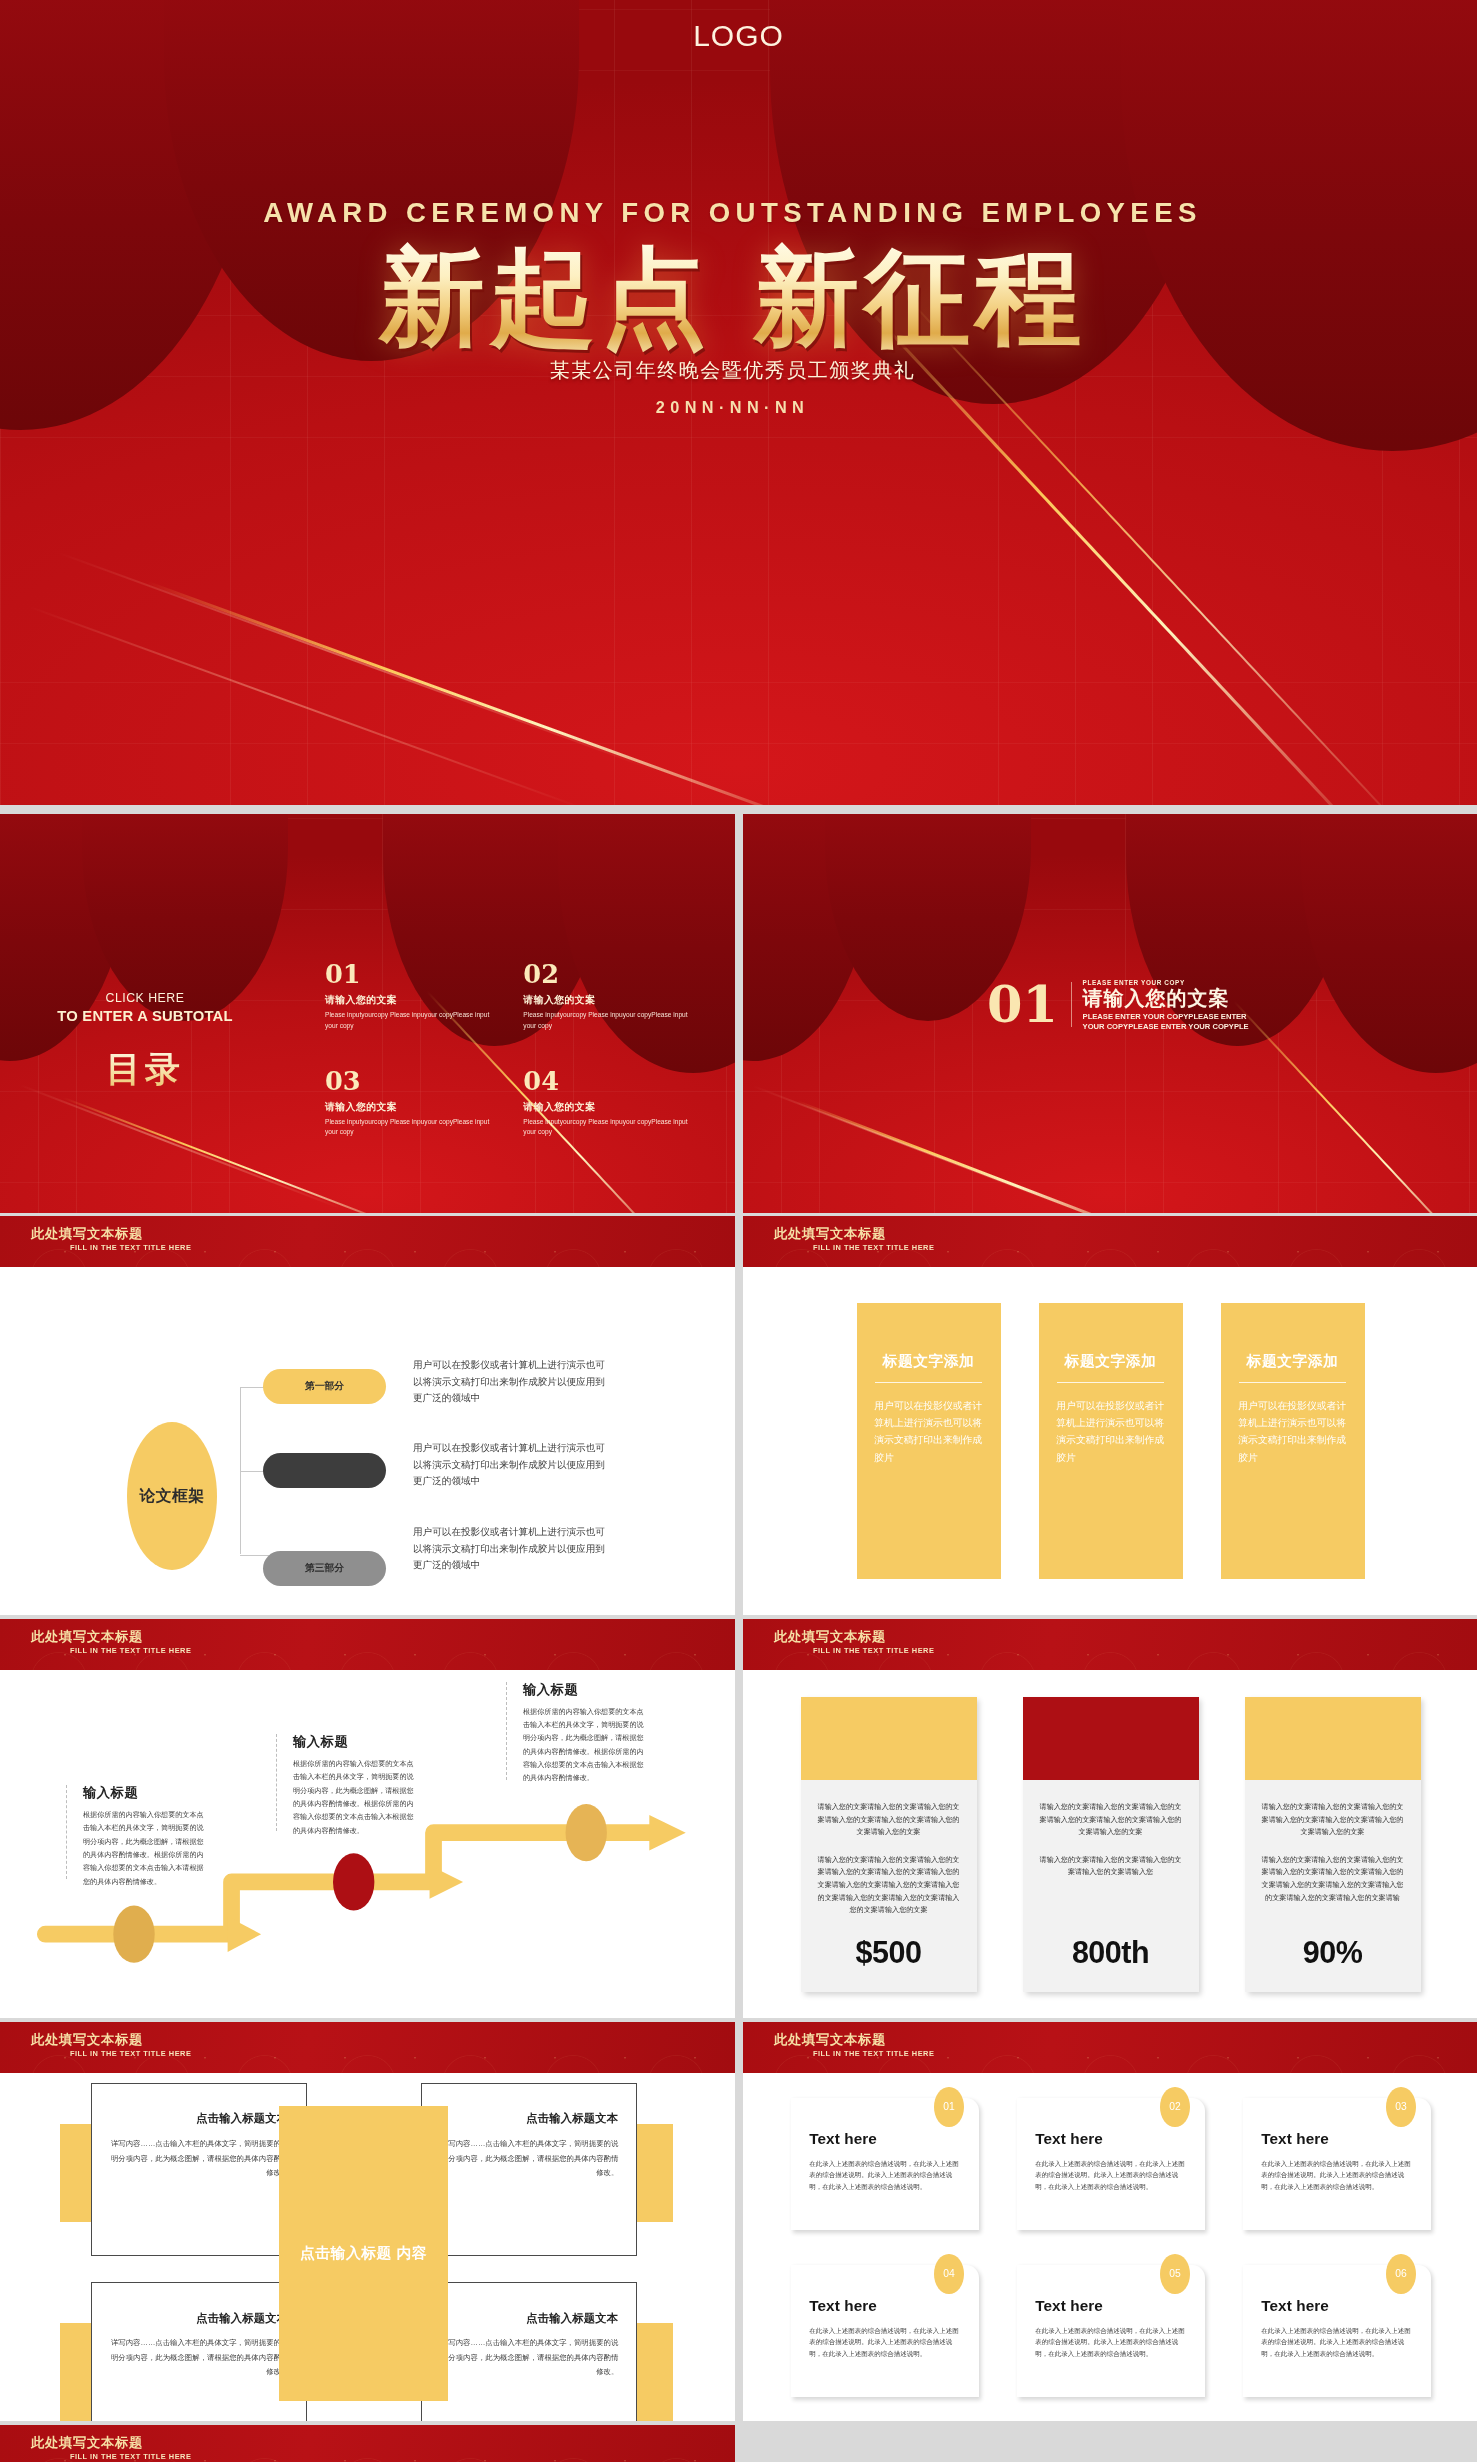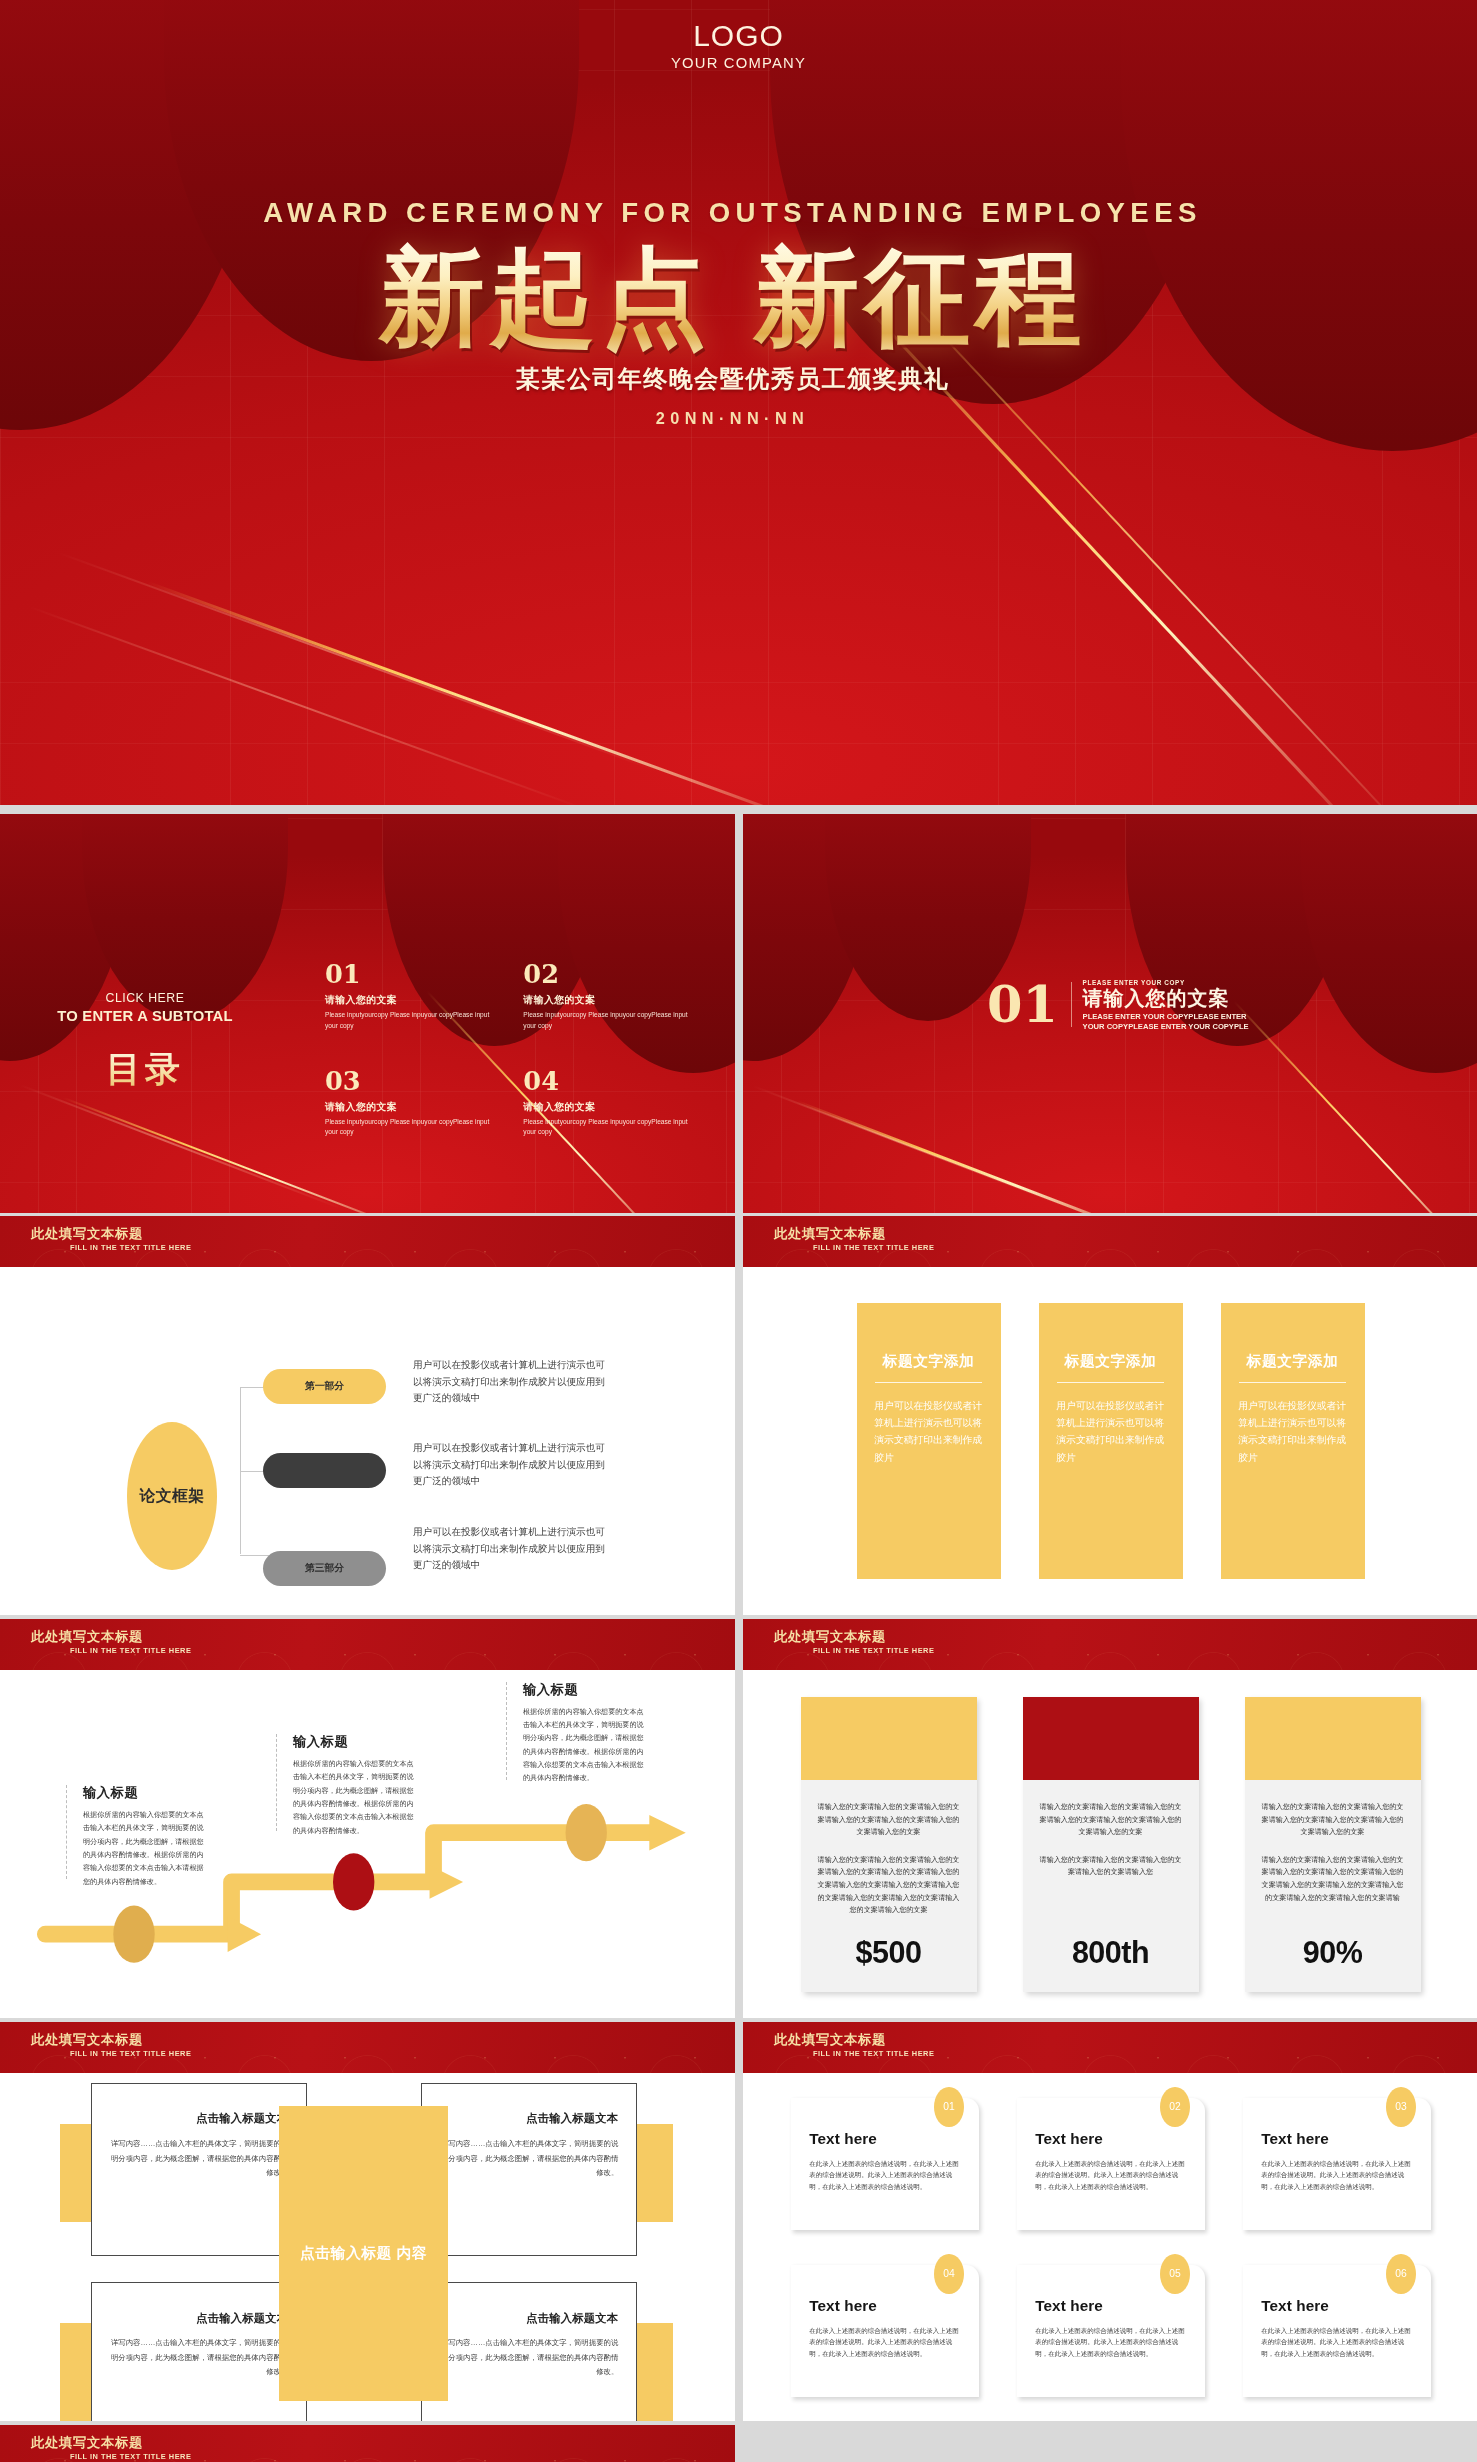--- a/index.html
+++ b/index.html
@@ -59,21 +59,21 @@
     font-weight:700;
     font-size:106px;
     line-height:1.12;
     letter-spacing:4.9px;
     background:linear-gradient(180deg,#fffbe8 0%,#fdf0c2 32%,#f3d184 58%,#e0ab4a 80%,#f6e3ae 100%);
     -webkit-background-clip:text; background-clip:text; color:transparent;
     -webkit-text-fill-color:transparent;
     filter:drop-shadow(2.5px 3.4px 0 rgba(122,16,10,.78)) drop-shadow(0 0 13.8px rgba(255,190,80,.30));
   }
   .sub-cn{
-    margin-top:6px; color:#fdf4dc; font-size:24px; font-weight:700; letter-spacing:1.5px;
+    margin-top:0; color:#fdf4dc; font-size:20px; font-weight:400; letter-spacing:1.5px;
     text-shadow:0 1.5px 3px rgba(90,0,0,.5);
   }
   .date-line{ margin-top:13.8px; color:#f6dfae; font-size:16.3px; letter-spacing:5.4px; font-weight:600; }
 
   
   .s-toc{ left:0; top:814px; width:735px; height:399px; }
   .toc-left{ position:absolute; left:29.5px; top:177px; width:231px; text-align:center; z-index:4; }
   .toc-click{ color:#fdf3da; font-size:12.3px; letter-spacing:0.5px; }
   .toc-sub{ color:#fdf0cf; font-size:14.8px; font-weight:700; letter-spacing:0.2px; margin-top:3px; }
   .toc-mu{
@@ -231,21 +231,20 @@
     </div>
 
     <div class="beam beam-gold" style="left:867px;top:305px;width:739px;height:3.4px;transform:rotate(47deg);"></div>
     <div class="beam beam-gold" style="left:906px;top:295px;width:739px;height:2px;transform:rotate(47deg);opacity:.8;"></div>
     <div class="beam beam-gold" style="left:148px;top:581px;width:714px;height:3px;transform:rotate(20deg);"></div>
     <div class="beam beam-soft" style="left:59px;top:552px;width:640px;height:2px;transform:rotate(20deg);"></div>
     <div class="beam beam-soft" style="left:29.5px;top:606px;width:591px;height:1.5px;transform:rotate(20deg);"></div>
 
     <div class="logo-wrap">
       <div class="logo-main">LOGO</div>
-      <div class="logo-sub">YOUR COMPANY</div>
     </div>
 
     <div class="title-block">
       <div class="eyebrow">AWARD CEREMONY FOR OUTSTANDING EMPLOYEES</div>
       <div class="big-cn">新起点 新征程</div>
       <div class="sub-cn">某某公司年终晚会暨优秀员工颁奖典礼</div>
       <div class="date-line">20NN·NN·NN</div>
     </div>
   </section>
 

